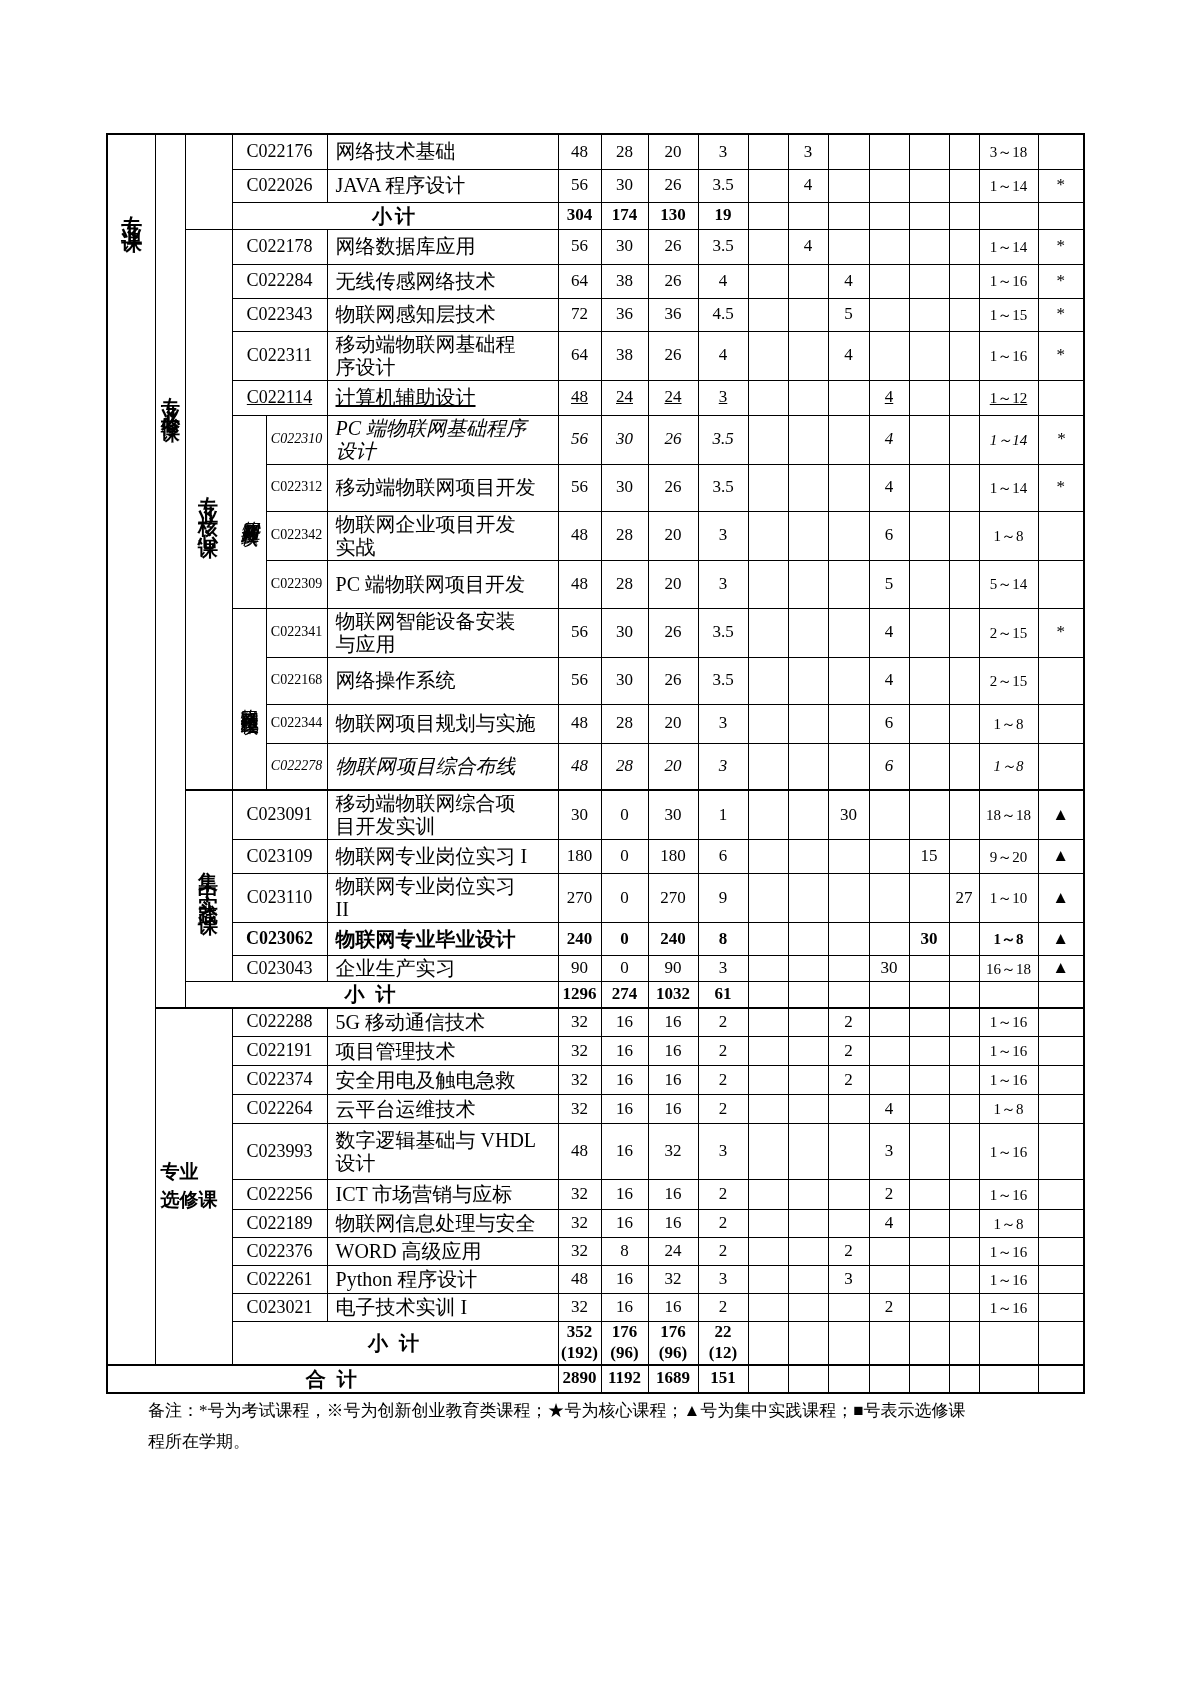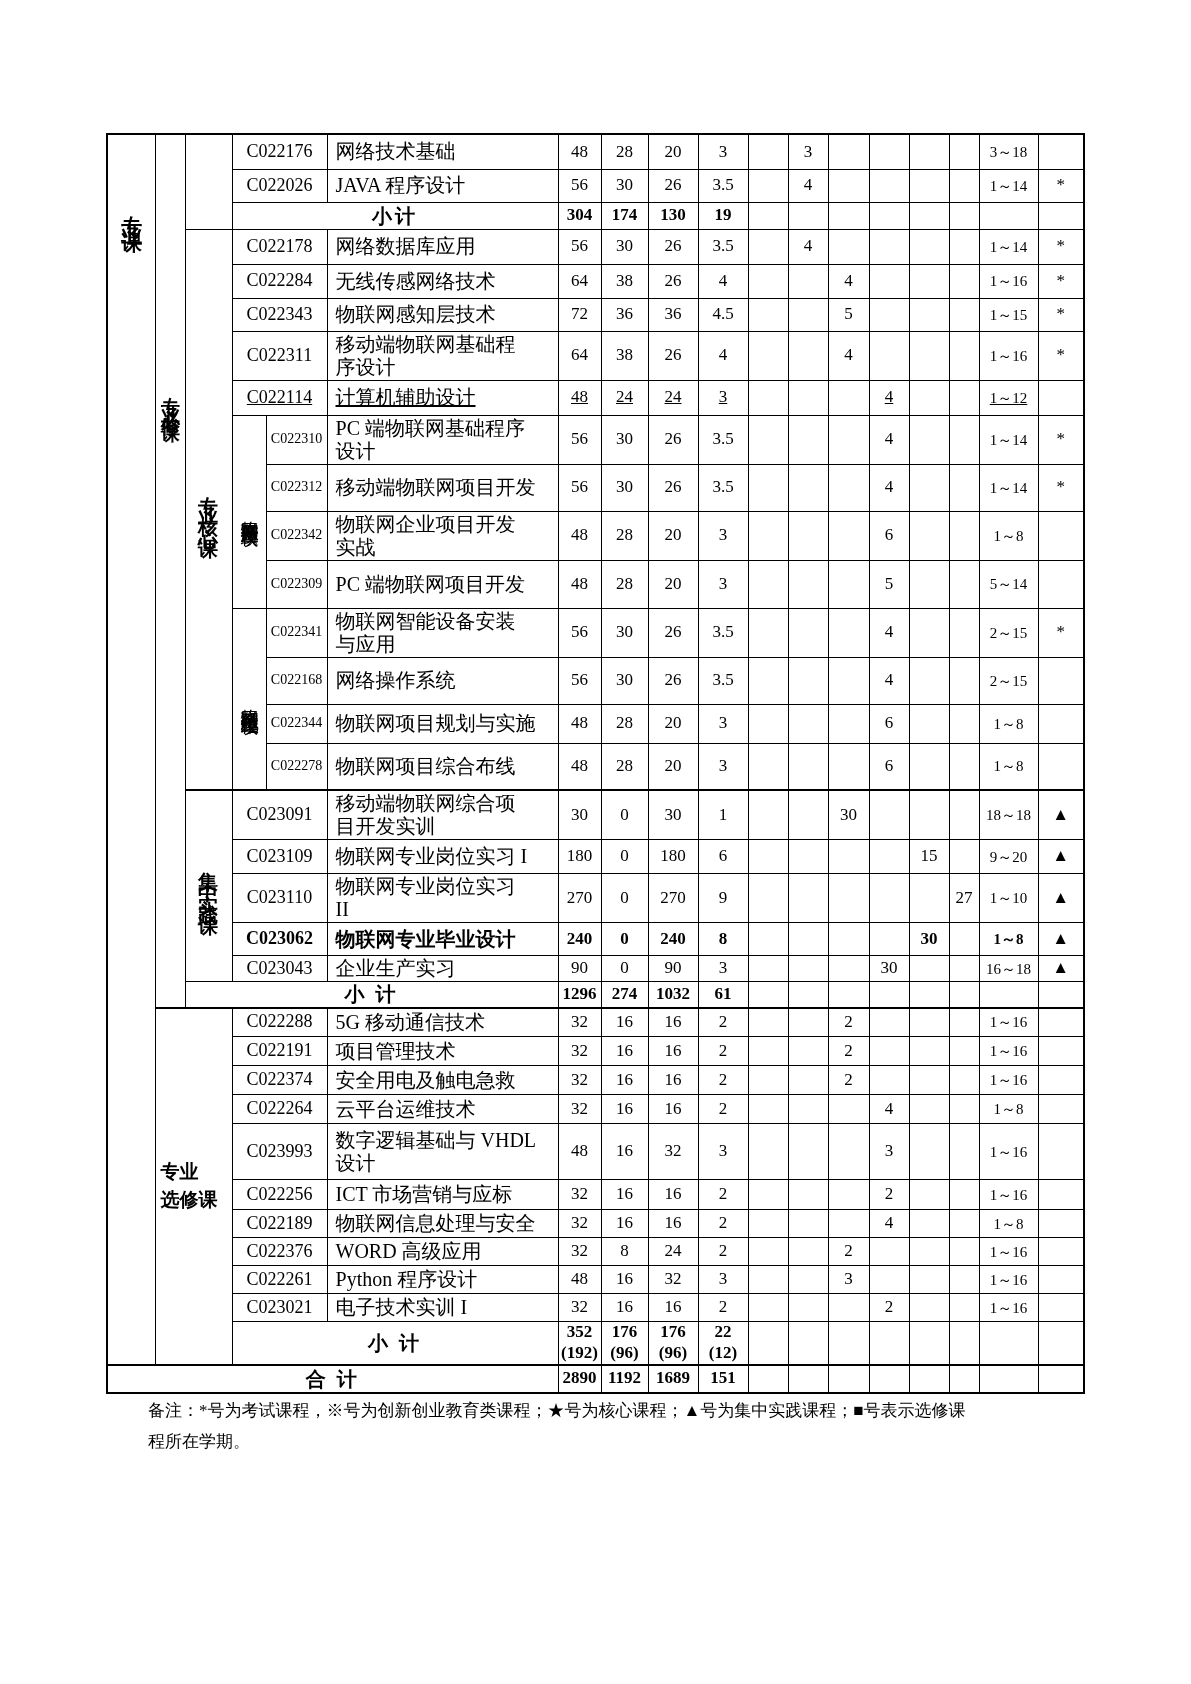--- a/index.html
+++ b/index.html
@@ -183,21 +183,21 @@
           <td class="num">3</td>
           <td class="num"></td>
           <td class="num"></td>
           <td class="num"></td>
           <td class="num">4</td>
           <td class="num"></td>
           <td class="num"></td>
           <td class="rng">1～12</td>
           <td class="rmk"></td>
         </tr>
-        <tr style="height: 48px;">
+        <tr style="height: 48px; font-style: italic;">
           <td class="mod" rowspan="4"><span class="vt">物联网应用开发模块</span></td>
           <td class="code small">C022310</td>
           <td class="name">PC 端物联网基础程序
 设计</td>
           <td class="num">56</td>
           <td class="num">30</td>
           <td class="num">26</td>
           <td class="num">3.5</td>
           <td class="num"></td>
           <td class="num"></td>
@@ -300,21 +300,21 @@
           <td class="num">3</td>
           <td class="num"></td>
           <td class="num"></td>
           <td class="num"></td>
           <td class="num">6</td>
           <td class="num"></td>
           <td class="num"></td>
           <td class="rng">1～8</td>
           <td class="rmk"></td>
         </tr>
-        <tr style="height: 47px;">
+        <tr style="height: 47px; font-style: italic;">
           <td class="code small">C022278</td>
           <td class="name">物联网项目综合布线</td>
           <td class="num">48</td>
           <td class="num">28</td>
           <td class="num">20</td>
           <td class="num">3</td>
           <td class="num"></td>
           <td class="num"></td>
           <td class="num"></td>
           <td class="num">6</td>

